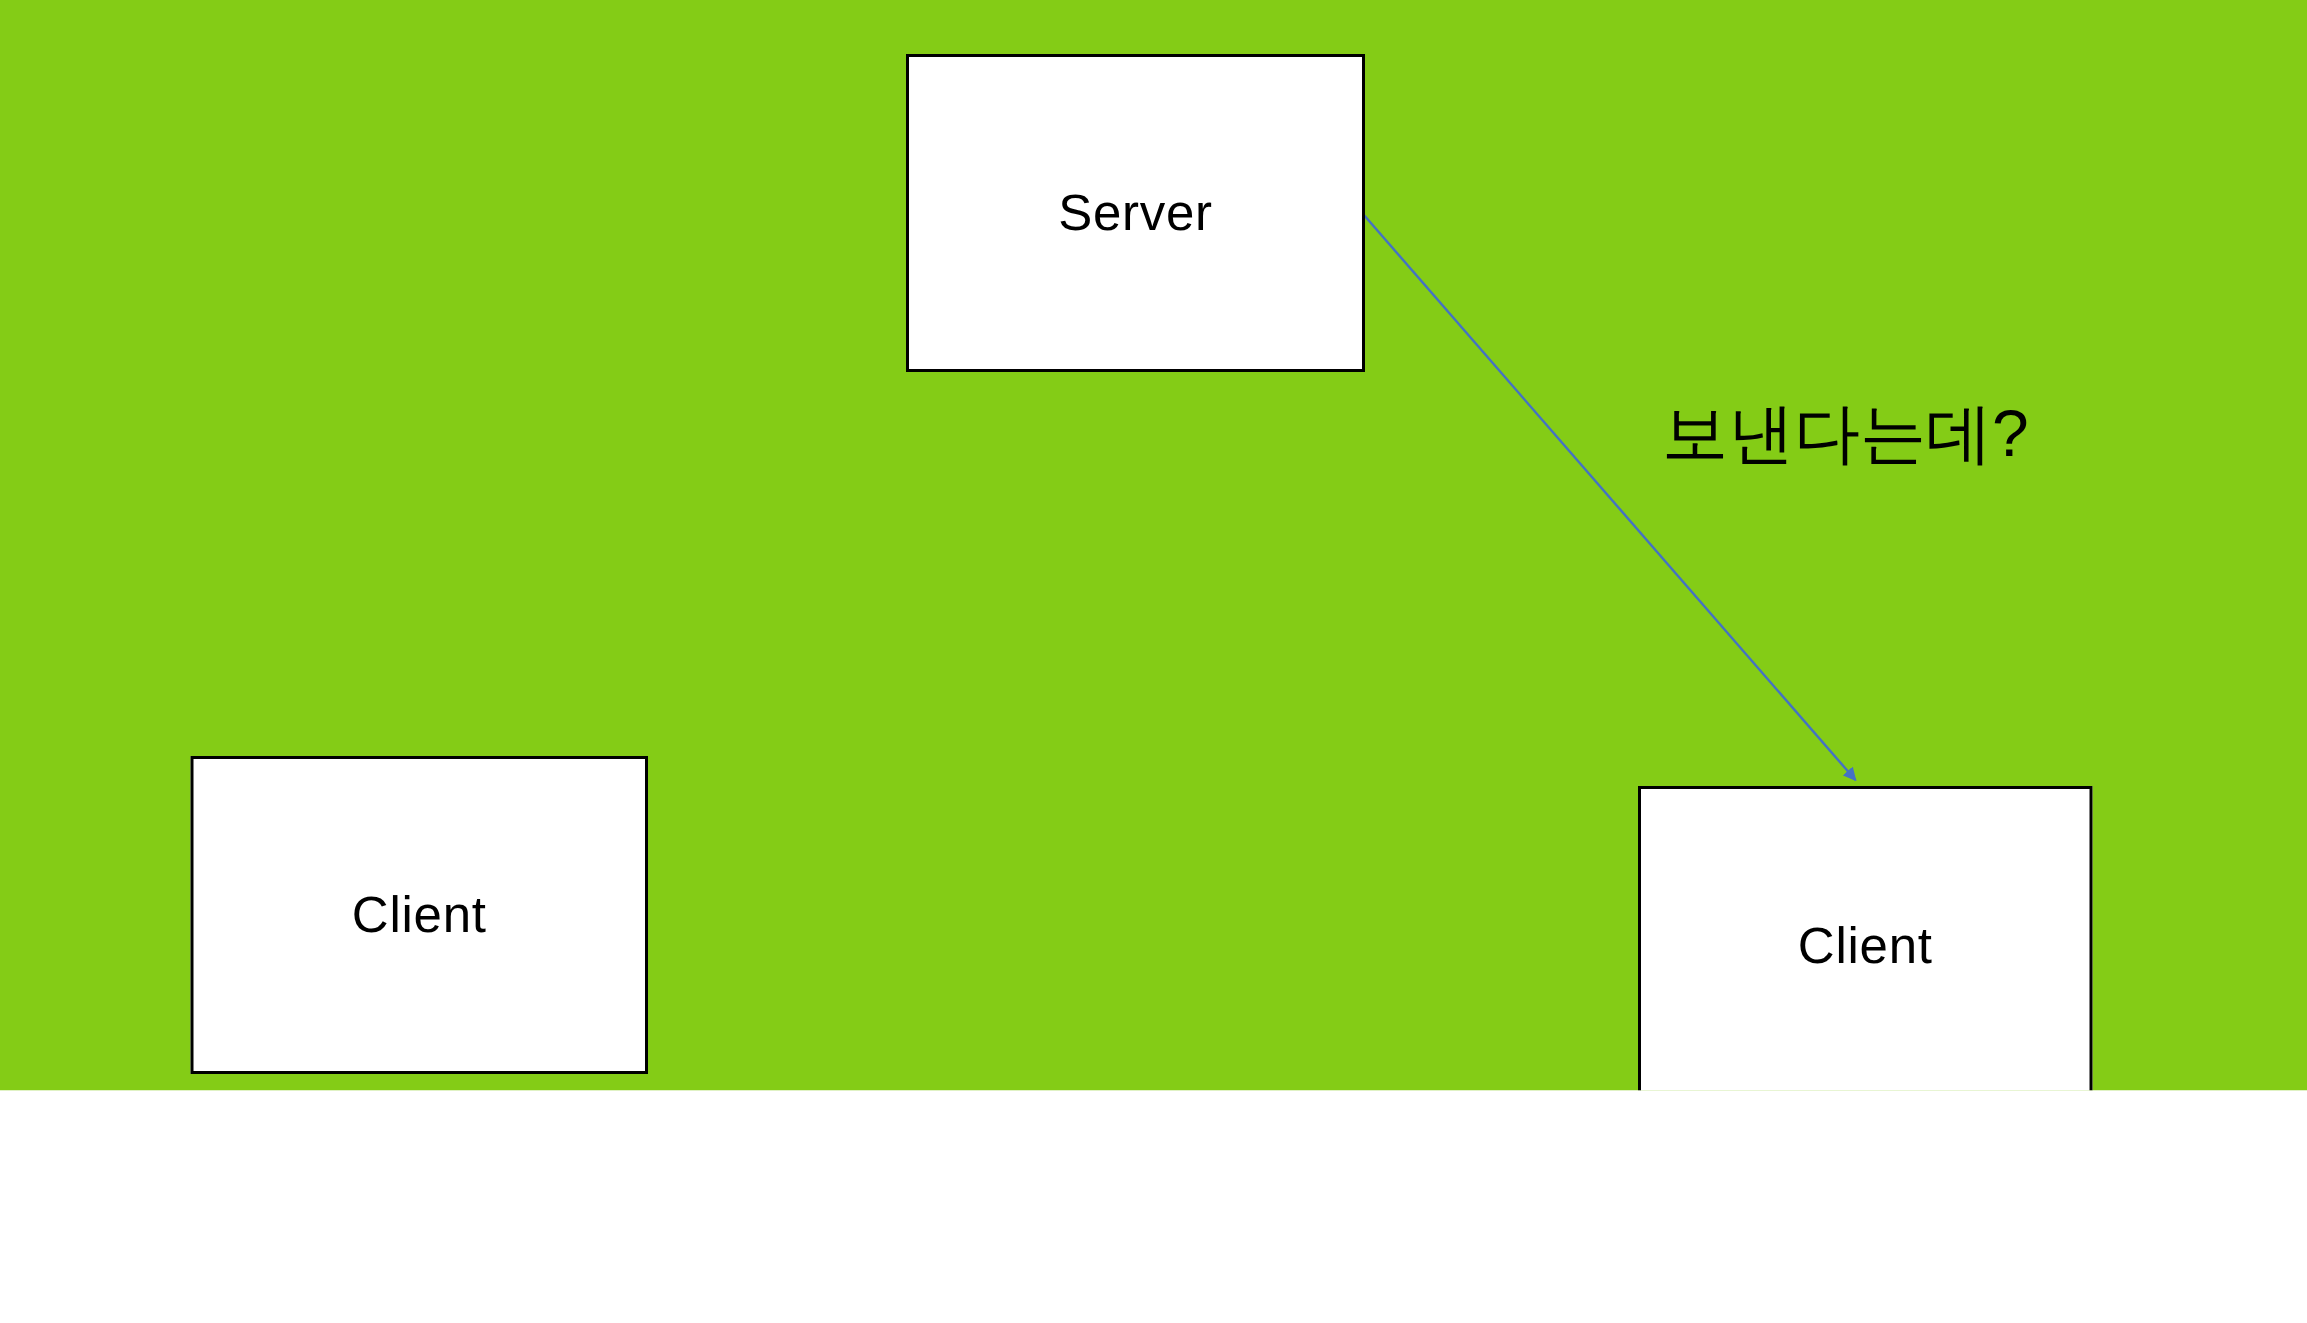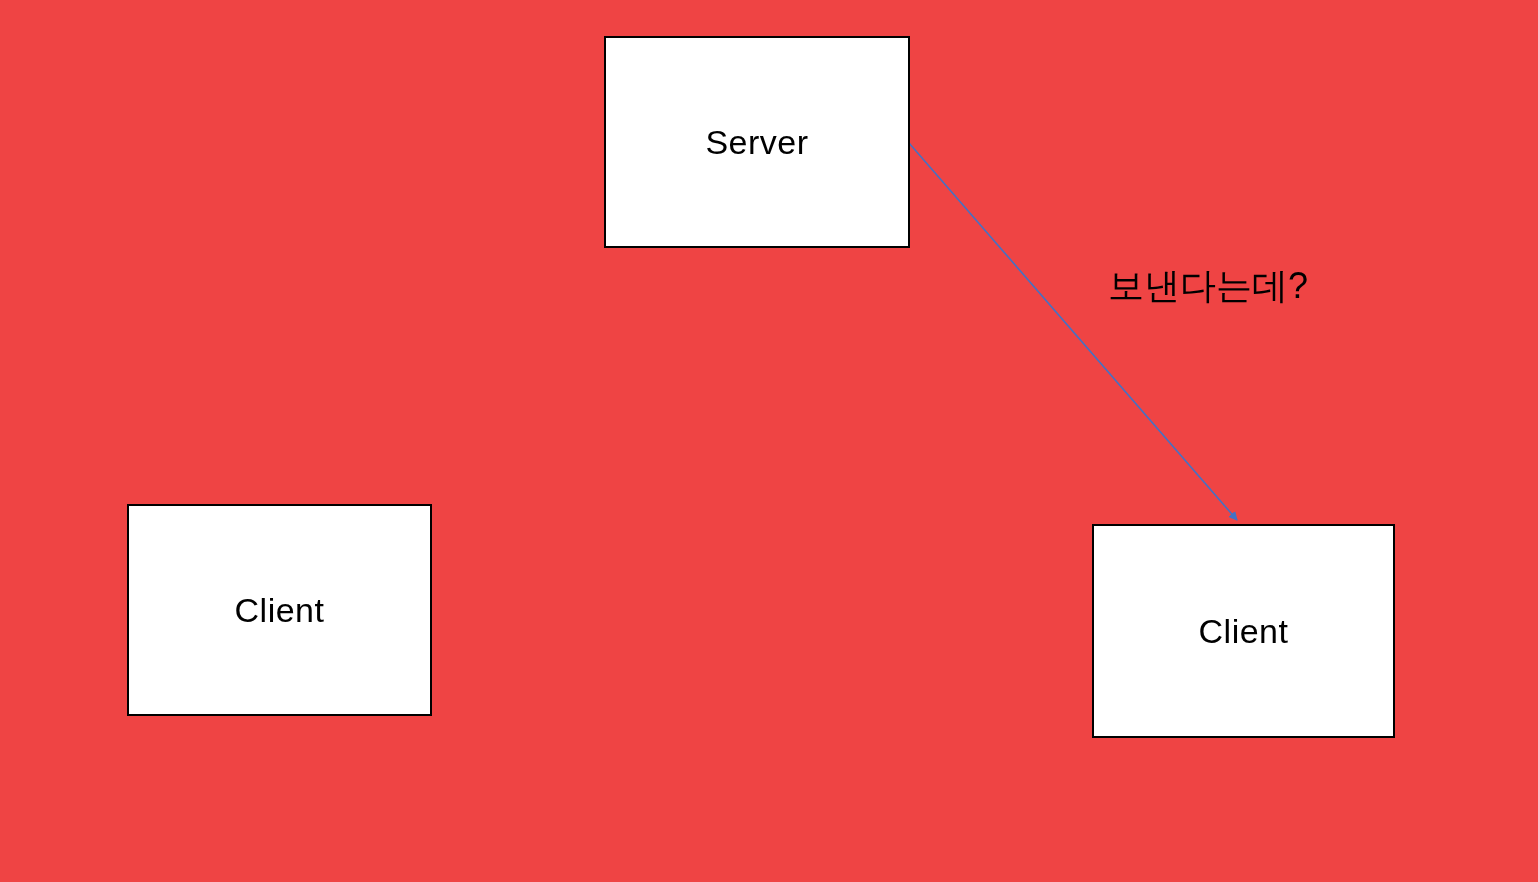--- a/index.html
+++ b/index.html
@@ -4,22 +4,22 @@
 <style>
   html, body {
     margin: 0;
     padding: 0;
     background: #ffffff;
     font-family: "Liberation Sans", "DejaVu Sans", sans-serif;
   }
   .canvas {
     position: relative;
     width: 1538px;
-    height: 882px;
-    background: #ef4444;
+    height: 727px;
+    background: #84cc16;
     overflow: hidden;
   }
   .node-box {
     position: absolute;
     border: 2.5px solid #000000;
     background: #ffffff;
     display: flex;
     align-items: center;
     justify-content: center;
     box-sizing: border-box;
@@ -37,21 +37,21 @@
     position: absolute;
     left: 0; top: 0;
     width: 1538px;
     height: 882px;
     pointer-events: none;
   }
   .edge-label {
     position: absolute;
     left: 1108px;
     top: 264px;
-    font-size: 36px;
+    font-size: 44px;
     color: #000000;
     white-space: nowrap;
     line-height: 1.2;
   }
 </style>
 </head>
 <body>
 
 <div class="canvas">
 

